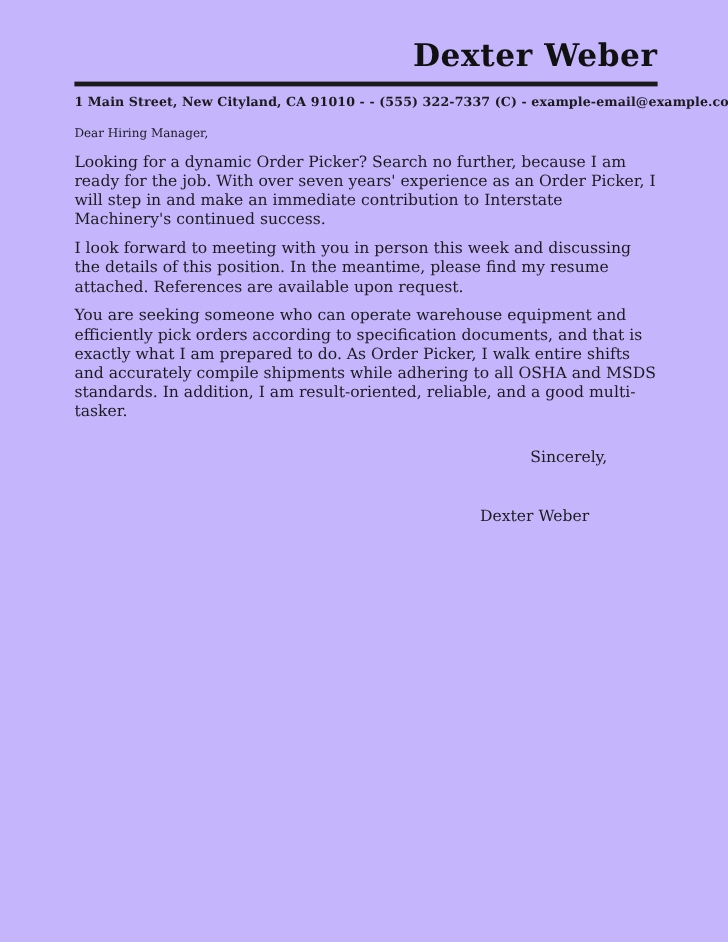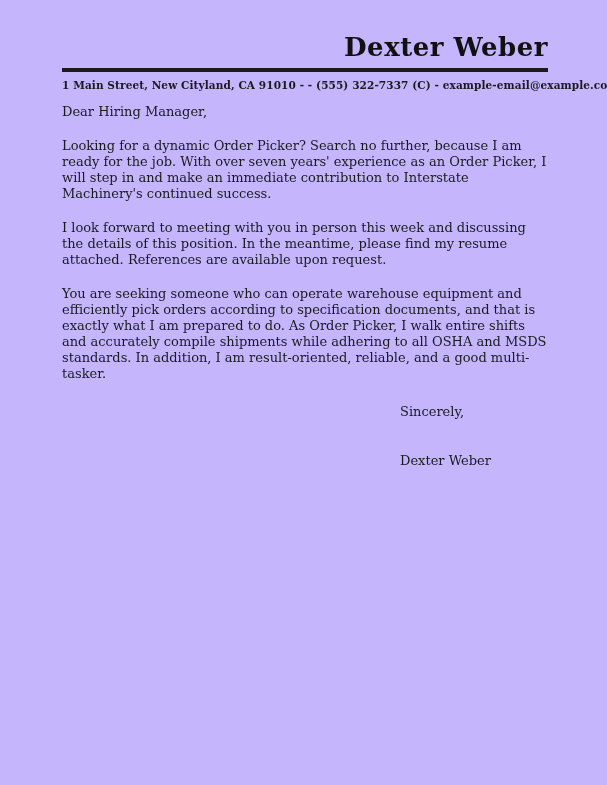--- a/index.html
+++ b/index.html
@@ -40,34 +40,35 @@
     margin-top: 7px;
     text-align: center;
     font-size: 10.5px;
     font-weight: bold;
     letter-spacing: 0.1px;
     color: #1b1b1b;
     white-space: nowrap;
   }
   .salutation {
     margin-top: 13px;
-    font-size: 13px;
+    font-size: 10px;
     line-height: 16px;
   }
   .body-paragraph {
-    margin-top: 18px;
+    margin-top: 8px;
     font-size: 13px;
     line-height: 16px;
     text-align: left;
   }
   .signoff {
     margin-top: 22px;
     margin-left: 338px;
     font-size: 13px;
     line-height: 16px;
+    text-align: center;
   }
   .signature {
     margin-top: 33px;
     margin-left: 338px;
     font-size: 13px;
     line-height: 16px;
   }
 </style>
 </head>
 <body>

